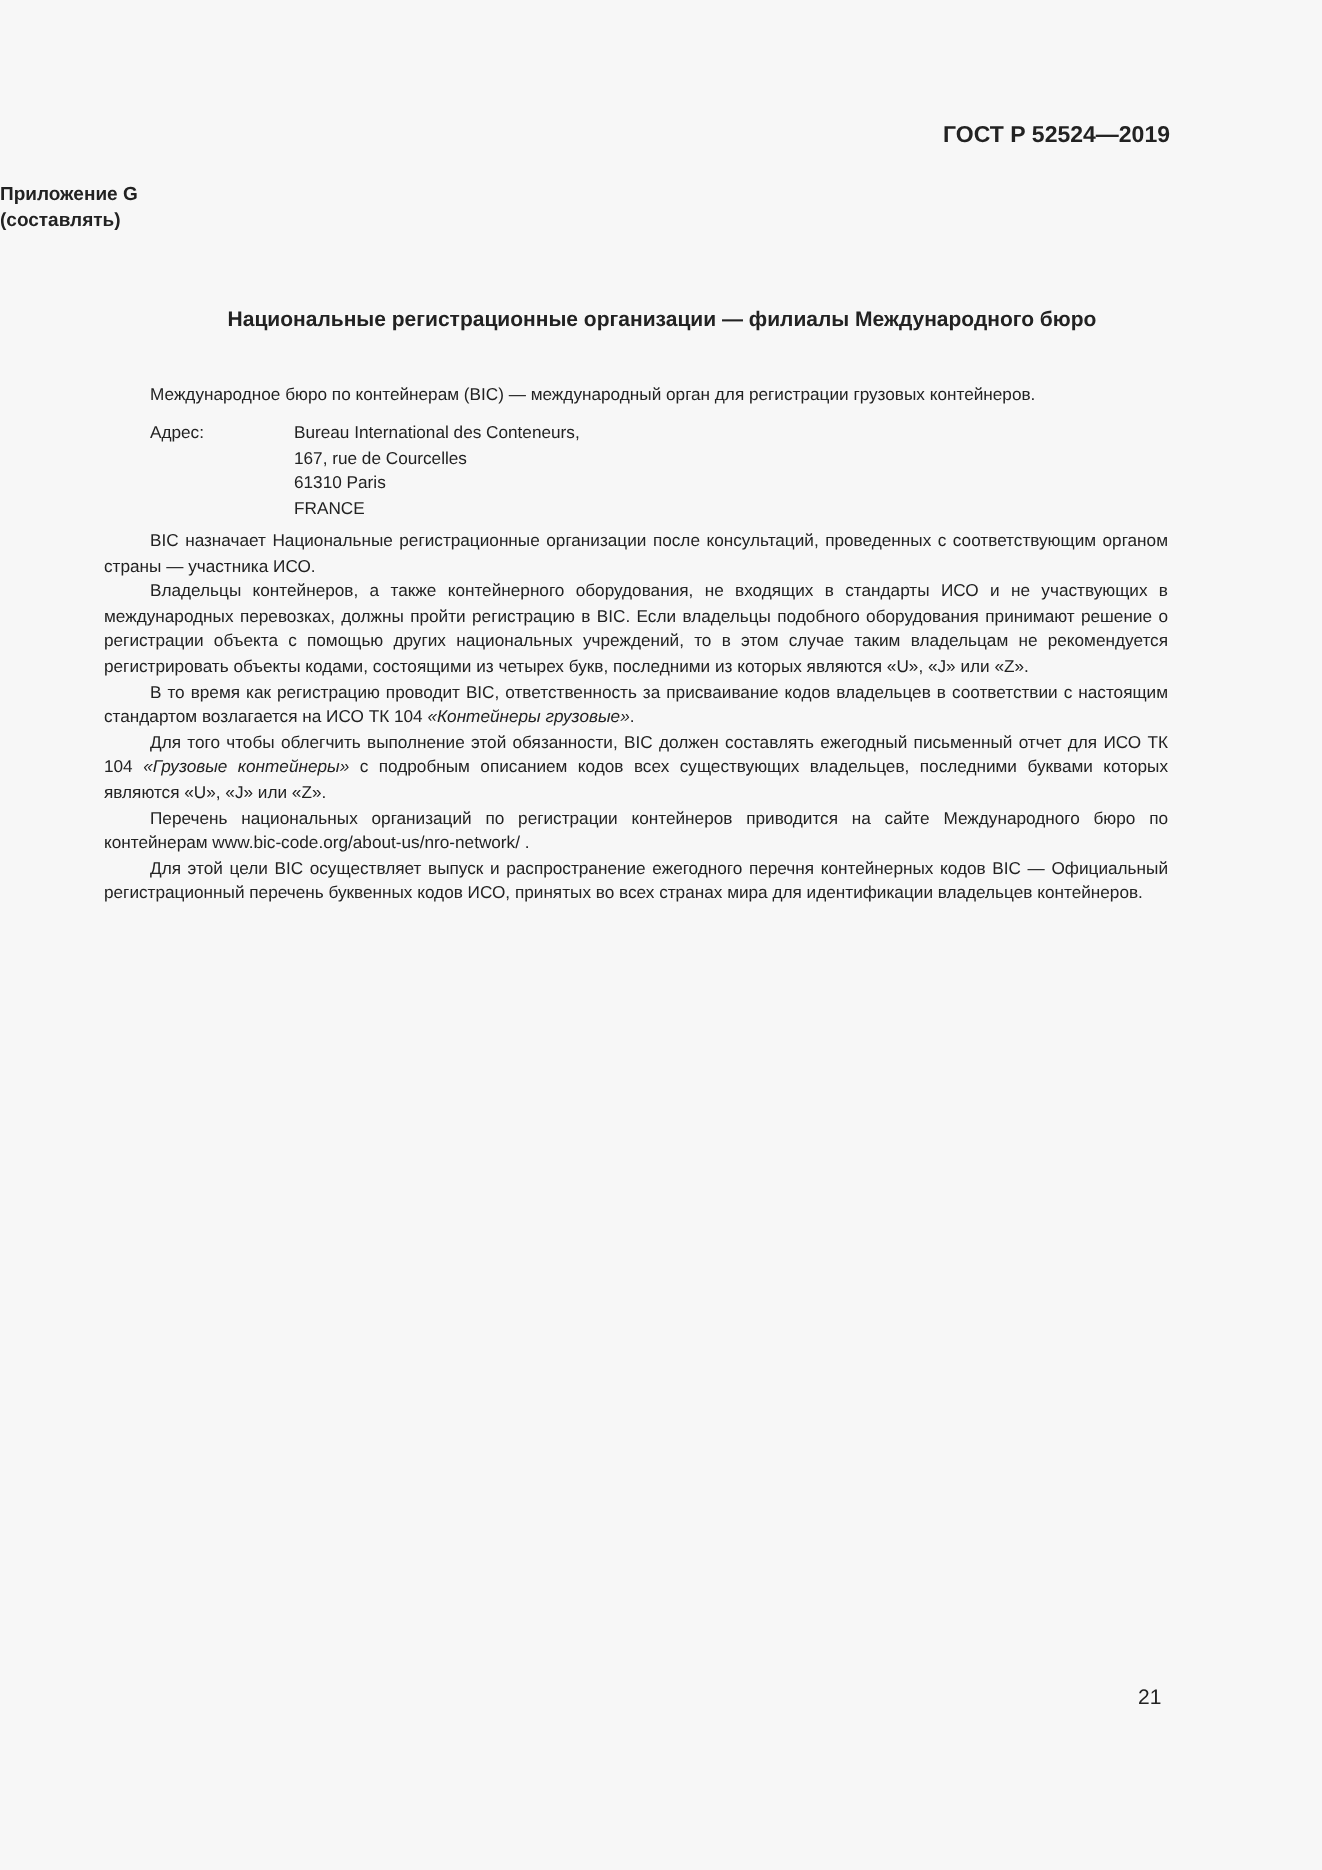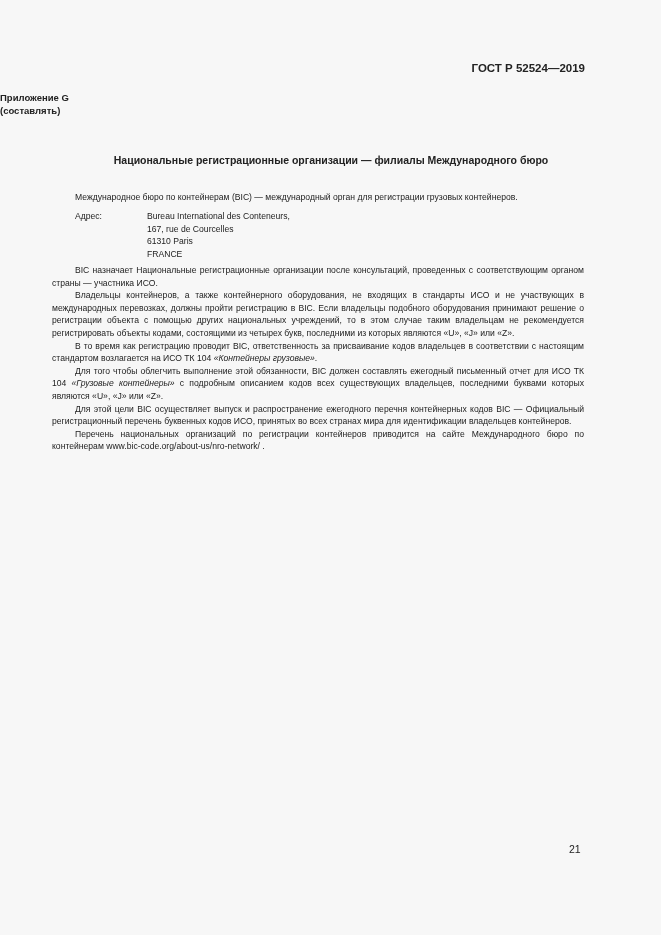--- a/index.html
+++ b/index.html
@@ -43,17 +43,17 @@
     <div>61310 Paris</div>
     <div>FRANCE</div>
   </div>
 </div>
 
 <div class="body">
   <p>BIC назначает Национальные регистрационные организации после консультаций, проведенных с соответствующим органом страны — участника ИСО.</p>
   <p>Владельцы контейнеров, а также контейнерного оборудования, не входящих в стандарты ИСО и не участвующих в международных перевозках, должны пройти регистрацию в BIC. Если владельцы подобного оборудования принимают решение о регистрации объекта с помощью других национальных учреждений, то в этом случае таким владельцам не рекомендуется регистрировать объекты кодами, состоящими из четырех букв, последними из которых являются «U», «J» или «Z».</p>
   <p><span>В то время как регистрацию проводит BIC, ответственность за присваивание кодов владельцев в соответствии с настоящим стандартом возлагается на ИСО ТК 104 </span><i>«Контейнеры грузовые»</i><span>.</span></p>
   <p><span>Для того чтобы облегчить выполнение этой обязанности, BIC должен составлять ежегодный письменный отчет для ИСО ТК 104 </span><i>«Грузовые контейнеры»</i><span> с подробным описанием кодов всех существующих владельцев, последними буквами которых являются «U», «J» или «Z».</span></p>
+  <p>Перечень национальных организаций по регистрации контейнеров приводится на сайте Международного бюро по контейнерам www.bic-code.org/about-us/nro-network/ .</p>
   <p>Для этой цели BIC осуществляет выпуск и распространение ежегодного перечня контейнерных кодов BIC — Официальный регистрационный перечень буквенных кодов ИСО, принятых во всех странах мира для идентификации владельцев контейнеров.</p>
-  <p>Перечень национальных организаций по регистрации контейнеров приводится на сайте Международного бюро по контейнерам www.bic-code.org/about-us/nro-network/ .</p>
 </div>
 
 <div class="pagenum">21</div>
 
 </body></html>

